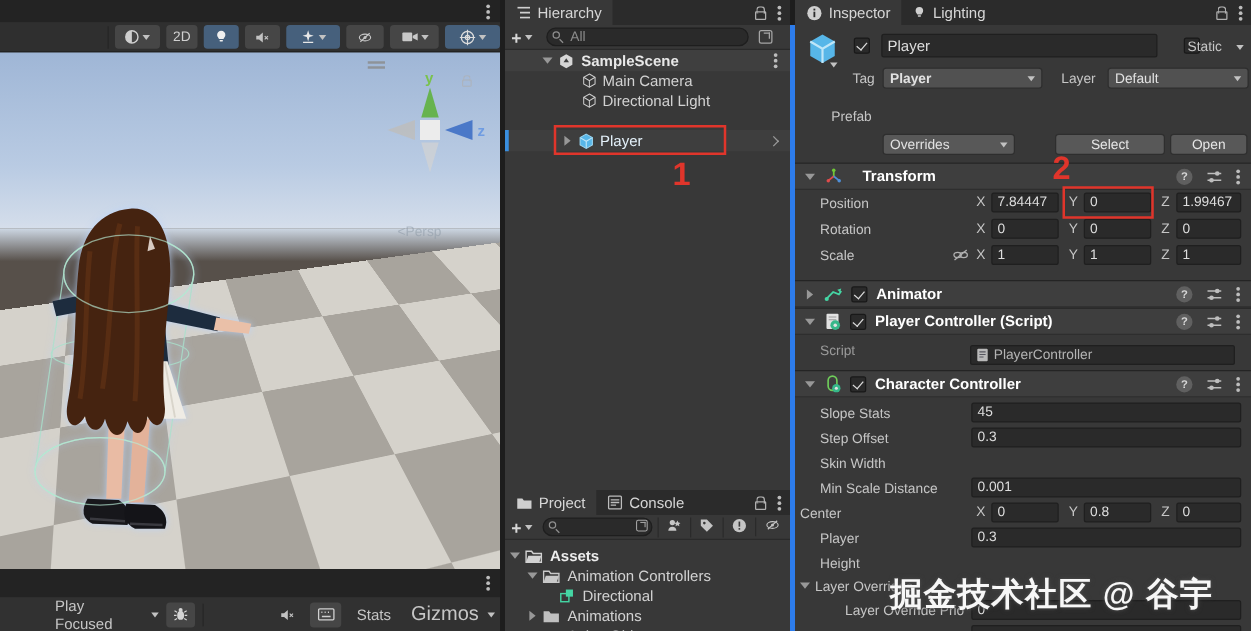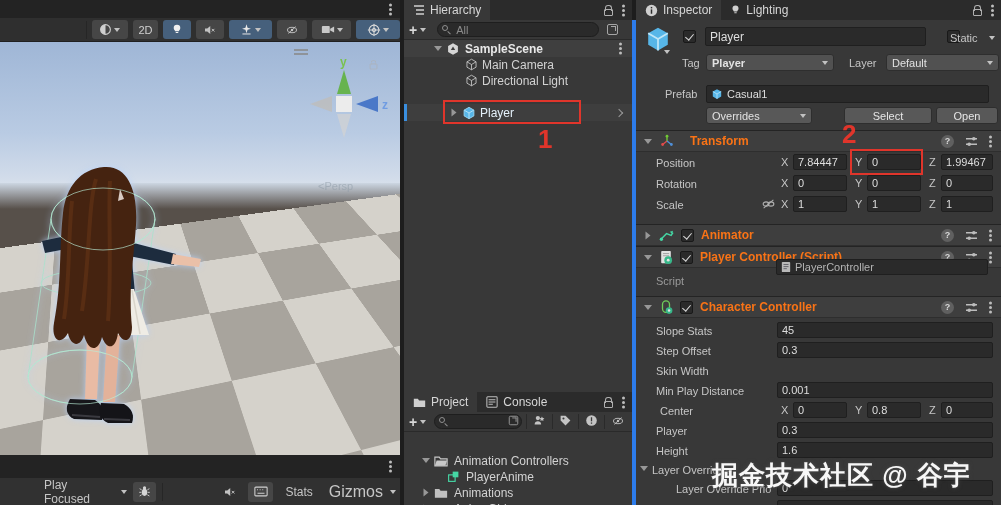--- a/index.html
+++ b/index.html
@@ -59,21 +59,21 @@
   .trow{position:absolute;left:0;width:228px;height:17px;display:flex;align-items:center;color:#d2d2d2;font-size:12px}
   .tlabel{white-space:nowrap}
   .bluebar{position:absolute;left:0;width:3px;background:#3a8fe0}
   .redbox{position:absolute;border:2px solid #e0352b;z-index:40}
   .rednum{position:absolute;color:#e0352b;font-size:26px;font-weight:bold;z-index:40}
   
   .divider2{left:632px;top:0;width:4px;height:505px;background:#1d1d1d}
   .divider2::after{content:"";position:absolute;left:0;top:20px;width:4px;height:485px;background:#2d7ceb}
   .insp{left:636px;top:0;width:365px;height:505px;background:#383838;overflow:hidden}
   .ihdr{position:absolute;left:0;width:365px;height:22px;background:#3e3e3e;border-top:1px solid #242424;border-bottom:1px solid #2e2e2e;display:flex;align-items:center}
-  .ihdr .title{color:#f97316;font-weight:bold;font-size:12px}
+  .ihdr .title{color:#ffffff;font-weight:bold;font-size:12px}
   .hicons{margin-left:auto;display:flex;align-items:center;gap:11px;padding-right:9px}
   .axiscell{display:flex;align-items:center;gap:4px}
   .axl{color:#c6c6c6;width:8px}
   .wm{left:712px;top:458px;width:289px;color:#f7f7f7;font-size:26px;font-weight:bold;letter-spacing:1px;z-index:60;text-shadow:0 0 2px #4a4a4a,0 0 4px #4a4a4a;white-space:nowrap}
 </style>
 </head>
 <body>
 
 <div class="app">
 
@@ -351,34 +351,42 @@
         <div style="border-left:1px solid #2a2a2a;padding:0 2px 0 6px">
           <svg width="14" height="12" viewBox="0 0 16 16">
               <ellipse cx="8" cy="8" rx="6" ry="3.6" fill="none" stroke="#c4c4c4" stroke-width="1.2"></ellipse>
               <circle cx="8" cy="8" r="1.6" fill="#c4c4c4"></circle>
               <path d="M3 12.5L13 3.5" stroke="#c4c4c4" stroke-width="1.2"></path>
             </svg>
         </div>
       </div>
     </div>
 
+    <div class="trow" style="top:436px">
+      <span class="fold" style="margin-left:4px"></span>
+      <svg width="14" height="12" viewBox="0 0 16 13" style="margin-left:4px">
+          <path d="M1 2h5l1.5 2H15v8H1z" fill="none" stroke="#d2d2d2" stroke-width="1.3"></path>
+          <path d="M3 6h12l-2 6H1z" fill="#d2d2d2"></path>
+        </svg>
+      <span class="tlabel" style="margin-left:6px;font-weight:bold;color:#ececec">Assets</span>
+    </div>
     <div class="trow" style="top:452px">
       <span class="fold" style="margin-left:18px"></span>
       <svg width="14" height="12" viewBox="0 0 16 13" style="margin-left:4px">
           <path d="M1 2h5l1.5 2H15v8H1z" fill="none" stroke="#c8c8c8" stroke-width="1.3"></path>
           <path d="M3 6h12l-2 6H1z" fill="#c8c8c8"></path>
         </svg>
       <span class="tlabel" style="margin-left:6px">Animation Controllers</span>
     </div>
     <div class="trow" style="top:468px">
       <svg width="13" height="13" viewBox="0 0 16 16" style="margin-left:43px">
           <rect x="2" y="6" width="8" height="8" fill="none" stroke="#45d6a4" stroke-width="1.4"></rect>
           <rect x="7" y="2" width="7" height="7" fill="#45d6a4"></rect>
         </svg>
-      <span class="tlabel" style="margin-left:6px">PlayerAnime</span>
+      <span class="tlabel" style="margin-left:6px">Directional</span>
     </div>
     <div class="trow" style="top:484px">
       <span class="fold closed" style="margin-left:18px"></span>
       <svg width="14" height="12" viewBox="0 0 16 13" style="margin-left:4px">
           <path d="M1 2h5l1.5 2H15v8H1z" fill="#c0c0c0"></path>
         </svg>
       <span class="tlabel" style="margin-left:6px">Animations</span>
     </div>
     <div class="trow" style="top:500px">
       <span class="fold closed" style="margin-left:18px"></span>
@@ -434,27 +442,20 @@
         <span style="font-weight:bold">Player</span>
         <span class="tri"></span>
       </div>
     <span class="lbl abs" style="left:213px;top:57px">Layer</span>
     <div class="dd abs" style="left:250px;top:54px;width:113px">
         <span>Default</span>
         <span class="tri"></span>
       </div>
 
     <span class="lbl abs" style="left:29px;top:88px">Prefab</span>
-    <div class="fld abs" style="left:70px;top:85px;width:283px;height:18px">
-      <svg width="12" height="12" viewBox="0 0 16 16" style="margin-right:4px">
-          <path d="M8 1.5l5.6 3.2v6.6L8 14.5 2.4 11.3V4.7z" fill="#57b6e8"></path>
-          <path d="M2.4 4.7L8 8l5.6-3.3M8 8v6.5" stroke="#bfe6f8" fill="none"></path>
-        </svg>
-      <span>Casual1</span>
-    </div>
     
 
     <div class="dd abs" style="left:70px;top:107px;width:106px;background:#585858">
         <span>Overrides</span>
         <span class="tri"></span>
       </div>
     <div class="btn abs" style="left:208px;top:107px;width:88px">
         <span>Select</span>
       </div>
     <div class="btn abs" style="left:300px;top:107px;width:62px">
@@ -592,21 +593,21 @@
         <span class="help">?</span>
         <svg width="13" height="11" viewBox="0 0 14 12">
             <path d="M1 3h12M1 9h12" stroke="#bdbdbd" stroke-width="1.4"></path>
             <circle cx="9.5" cy="3" r="2" fill="#bdbdbd"></circle>
             <circle cx="4.5" cy="9" r="2" fill="#bdbdbd"></circle>
           </svg>
         <span class="kebab"></span>
       </div>
     </div>
     <span class="lbl abs" style="left:20px;top:275px;color:#9a9a9a">Script</span>
-    <div class="fld abs" style="left:140px;top:259px;width:212px;color:#b4b4b4">
+    <div class="fld abs" style="left:140px;top:276px;width:212px;color:#b4b4b4">
       <svg width="10" height="12" viewBox="0 0 12 14" style="margin-right:4px">
           <rect x="1" y="1" width="10" height="12" rx="1" fill="#b9b9b9"></rect>
           <path d="M3 4h6M3 6.5h6M3 9h4" stroke="#57575f" stroke-width="1"></path>
         </svg>
       <span>PlayerController</span>
     </div>
     
 
     
     <div class="ihdr" style="top:296px">
@@ -634,26 +635,26 @@
         <span>45</span>
       </div>
 
     <span class="lbl abs" style="left:20px;top:345px">Step Offset</span>
     <div class="fld abs" style="left:141px;top:342px;width:216px">
         <span>0.3</span>
       </div>
 
     <span class="lbl abs" style="left:20px;top:365px">Skin Width</span>
 
-    <span class="lbl abs" style="left:20px;top:385px">Min Play Distance</span>
+    <span class="lbl abs" style="left:20px;top:385px">Min Scale Distance</span>
     <div class="fld abs" style="left:141px;top:382px;width:216px">
         <span>0.001</span>
       </div>
 
-    <span class="lbl abs" style="left:24px;top:405px">Center</span>
+    <span class="lbl abs" style="left:4px;top:405px">Center</span>
     <div class="abs" style="left:145px;top:402px;display:flex;gap:8px">
       <div class="axiscell">
           <span class="axl">X</span>
           <div class="fld" style="width:54px">
             <span>0</span>
           </div>
         </div>
       <div class="axiscell">
           <span class="axl">Y</span>
           <div class="fld" style="width:54px">
@@ -667,23 +668,20 @@
           </div>
         </div>
     </div>
 
     <span class="lbl abs" style="left:20px;top:425px">Player</span>
     <div class="fld abs" style="left:141px;top:422px;width:216px">
         <span>0.3</span>
       </div>
 
     <span class="lbl abs" style="left:20px;top:445px">Height</span>
-    <div class="fld abs" style="left:141px;top:442px;width:216px">
-        <span>1.6</span>
-      </div>
 
     <span class="fold abs" style="left:4px;top:466px"></span>
     <span class="lbl abs" style="left:16px;top:464px">Layer Overrides</span>
 
     <span class="lbl abs" style="left:40px;top:483px">Layer Override Prio</span>
     <div class="fld abs" style="left:141px;top:480px;width:216px">
         <span>0</span>
       </div>
     <div class="fld abs" style="left:141px;top:500px;width:216px"></div>
   </div>

